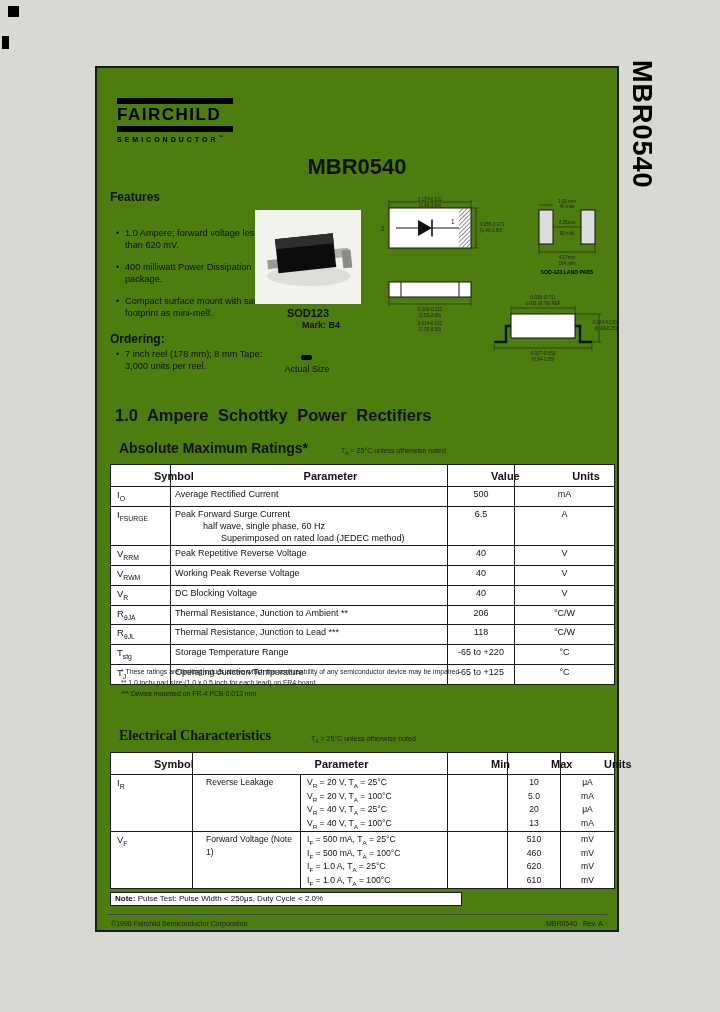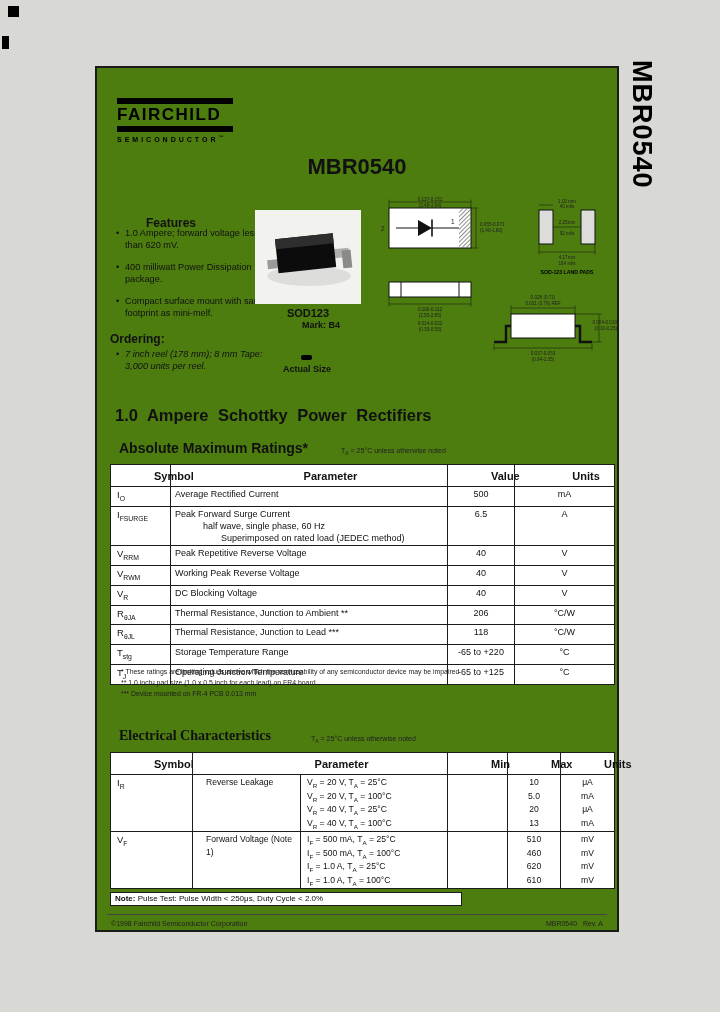--- a/index.html
+++ b/index.html
@@ -32,31 +32,31 @@
   
   .logo { position:absolute; left:20px; top:28px; width:116px; }
   .logo .bar { height:6px; background:#000; margin:2px 0; }
   .logo .name { font-size:17px; font-weight:bold; letter-spacing:1.5px; line-height:18px; color:#000; }
   .logo .division { font-size:7px; font-weight:bold; letter-spacing:3px; color:#000; margin-top:1px; white-space:nowrap; }
   .logo .tm { font-size:5px; letter-spacing:0; vertical-align:super; }
 
   .main-title { position:absolute; left:0; right:0; top:86px; text-align:center; font-size:22px; font-weight:bold; }
 
   .features-heading, .ordering-heading { position:absolute; left:13px; font-size:12px; font-weight:bold; }
-  .features-heading { top:148px;margin-left:36px; }
+  .features-heading { top:122px; }
   .ordering-heading { top:264px; }
   .bullet { position:absolute; left:19px; width:154px; font-size:9.2px; line-height:11.5px; padding-left:9px; }
   .bullet::before { content:"•"; position:absolute; left:0; top:0; }
-  .f1 { top:160px; } .f2 { top:194px; } .f3 { top:228px; } .o1 { top:281px;font-style:italic; }
+  .f1 { top:160px; } .f2 { top:194px; } .f3 { top:228px; } .o1 { top:281px; }
 
   .pkg-photo { position:absolute; left:158px; top:142px; width:106px; height:94px; }
   .pkg-name { position:absolute; left:158px; top:239px; width:106px; text-align:center; font-size:11px; font-weight:bold; }
   .pkg-mark { position:absolute; left:171px; top:252px; width:106px; text-align:center; font-size:9px; font-weight:bold; }
   .actual-dot { position:absolute; left:204px; top:287px; width:11px; height:5px; background:#000; border-radius:2px; }
-  .actual-label { position:absolute; left:168px; top:296px; width:84px; text-align:center; font-size:9px; font-weight:bold; }
+  .actual-label { position:absolute; left:168px; top:296px; width:84px; text-align:center; font-size:9px; font-weight:normal; }
 
   .drawings { position:absolute; left:276px; top:128px; width:246px; height:202px; }
   .drawings text { fill:#222; stroke:none; font-family:"Liberation Sans", sans-serif; }
   .drawings .dim { font-size:4.6px; }
   .drawings .pin { font-size:6.5px; }
   .drawings .cap { font-size:5.2px; font-weight:bold; fill:#000; }
 
   .section-title { position:absolute; left:18px; top:338px; font-size:16.5px; font-weight:bold; word-spacing:5px; }
 
   .tbl-heading { position:absolute; font-size:14px; font-weight:bold; }

